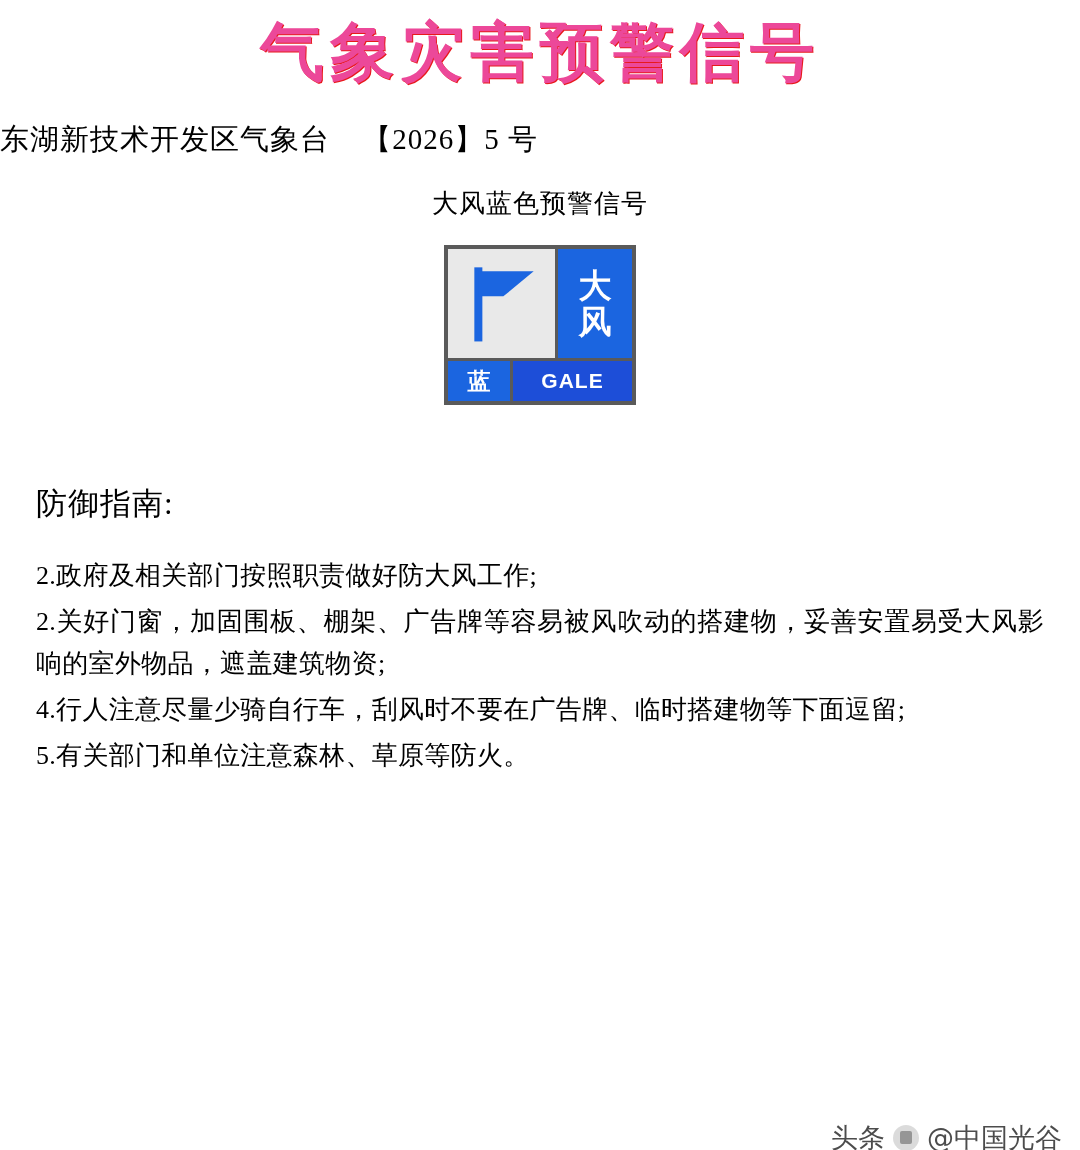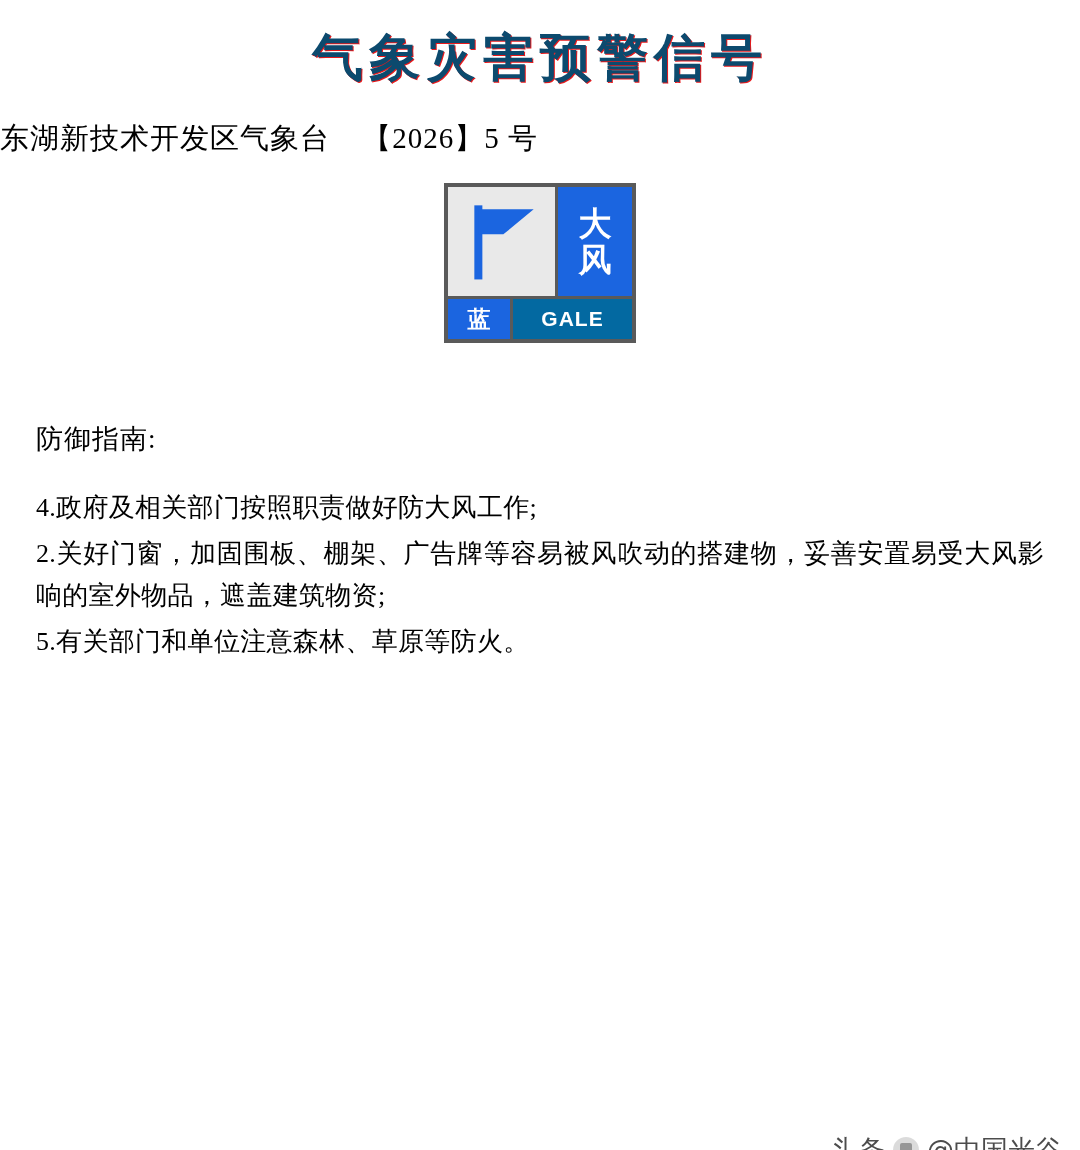--- a/index.html
+++ b/index.html
@@ -18,27 +18,27 @@
 
   .page {
     width: 1080px;
     height: 1150px;
     position: relative;
     box-sizing: border-box;
   }
 
   .main-title {
     text-align: center;
-    color: #0c4a6e;
+    color: #ec4899;
     font-family: "DejaVu Serif", "Liberation Serif", serif;
     font-weight: bold;
-    font-size: 51px;
+    font-size: 64px;
     letter-spacing: 6px;
     line-height: 1.0;
-    margin-top: 32px;
+    margin-top: 20px;
     text-shadow: 1px 1px 0 #e8191b;
   }
 
   .issuer-line {
     font-size: 29px;
     margin-top: 36px;
     letter-spacing: 1px;
   }
   .issuer-line .doc-no {
     margin-left: 24px;
@@ -104,21 +104,21 @@
     color: #ffffff;
     font-family: "DejaVu Sans", "Liberation Sans", sans-serif;
     font-weight: bold;
     font-size: 23px;
     display: flex;
     align-items: center;
     justify-content: center;
   }
   .sign-en {
     flex: 1;
-    background: #0369a1;
+    background: #1d4ed8;
     color: #ffffff;
     font-family: "Liberation Sans", "DejaVu Sans", sans-serif;
     font-weight: bold;
     font-size: 21px;
     letter-spacing: 1px;
     display: flex;
     align-items: center;
     justify-content: center;
   }
 
@@ -126,21 +126,21 @@
     margin: 34px 58px 0 58px;
     font-size: 30px;
     line-height: 1.72;
     text-align: justify;
     text-indent: 60px;
     letter-spacing: 0.5px;
   }
 
   .guide-title {
     margin: 78px 0 3px 36px;
-    font-size: 27px;
+    font-size: 31px;
     letter-spacing: 1px;
   }
 
   .guide-list {
     margin: 30px 36px 0 36px;
     font-size: 26px;
     line-height: 1.62;
     letter-spacing: 0.3px;
   }
   .guide-item {
@@ -183,20 +183,21 @@
 
 <div class="page">
 
   <div class="main-title">气象灾害预警信号</div>
 
   <div class="issuer-line">
     <span>东湖新技术开发区气象台</span>
     <span class="doc-no">【2026】5 号</span>
   </div>
 
+  <div class="sub-title">大风蓝色预警信号</div>
 
   <div class="sign-wrap">
     <div class="sign">
       <div class="sign-top">
         <div class="sign-flag">
           <svg viewBox="0 0 120 100" preserveAspectRatio="xMidYMid meet" aria-hidden="true">
             <path d="M34 14 L34 88" stroke="#1b65e0" stroke-width="9" stroke-linecap="square" fill="none"></path>
             <path d="M34 14 L96 14 L62 42 L96 42 L34 42 Z" fill="#1b65e0"></path>
           </svg>
         </div>
@@ -209,22 +210,23 @@
         <div class="sign-level">蓝</div>
         <div class="sign-en">GALE</div>
       </div>
     </div>
   </div>
 
 
   <div class="guide-title">防御指南:</div>
 
   <div class="guide-list">
-    <div class="guide-item">4.政府及相关部门按照职责做好防大风工作;</div>
+    <div class="guide-item">2.政府及相关部门按照职责做好防大风工作;</div>
     <div class="guide-item">2.关好门窗，加固围板、棚架、广告牌等容易被风吹动的搭建物，妥善安置易受大风影响的室外物品，遮盖建筑物资;</div>
+    <div class="guide-item">4.行人注意尽量少骑自行车，刮风时不要在广告牌、临时搭建物等下面逗留;</div>
     <div class="guide-item">5.有关部门和单位注意森林、草原等防火。</div>
   </div>
 
   <div class="watermark">
     <span>头条</span>
     <span class="wm-logo"></span>
     <span>@中国光谷</span>
   </div>
 
 </div>

